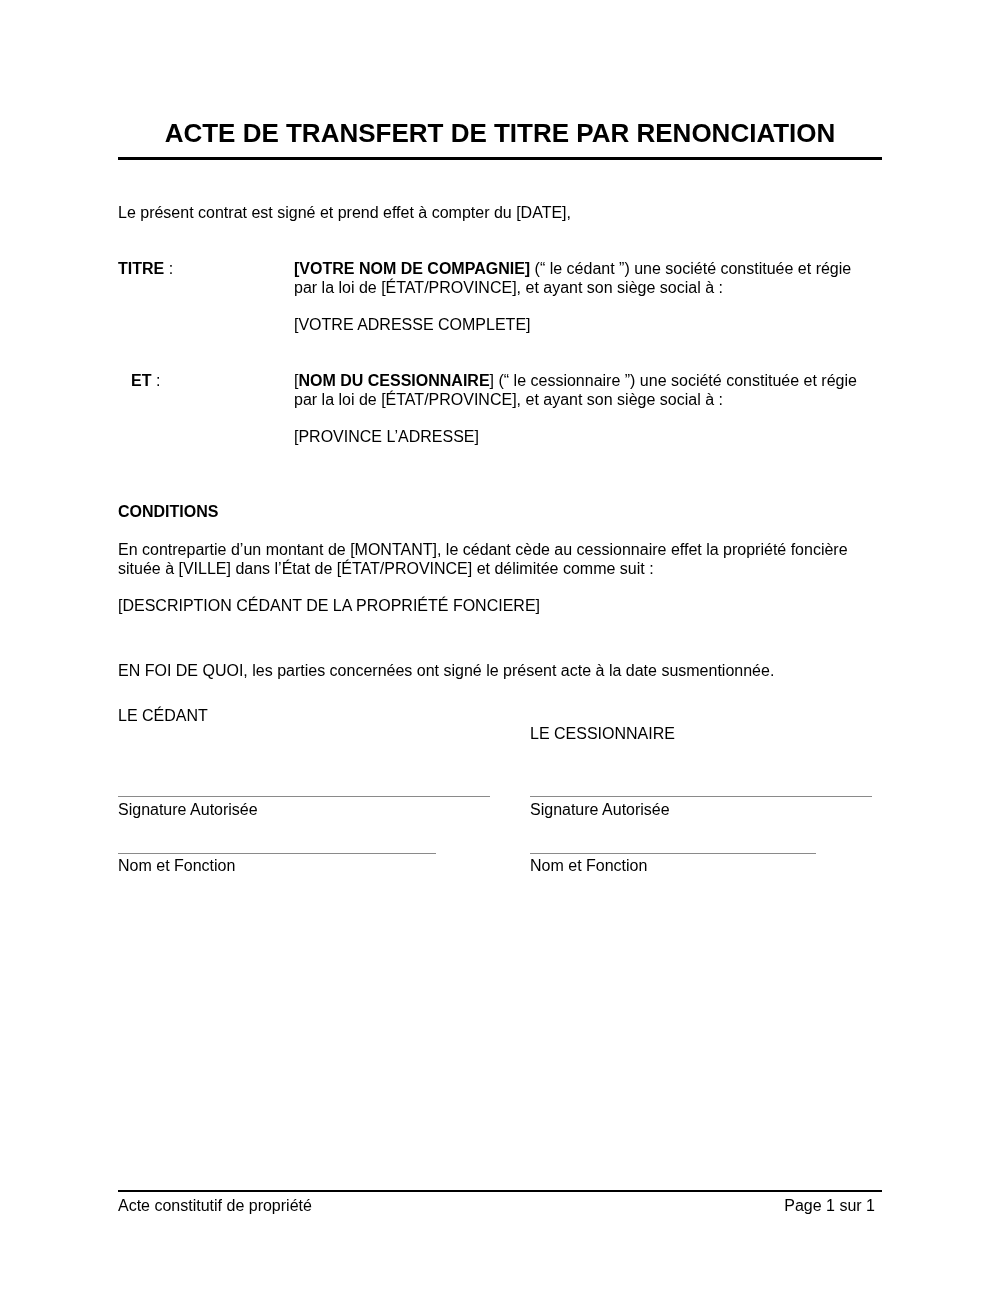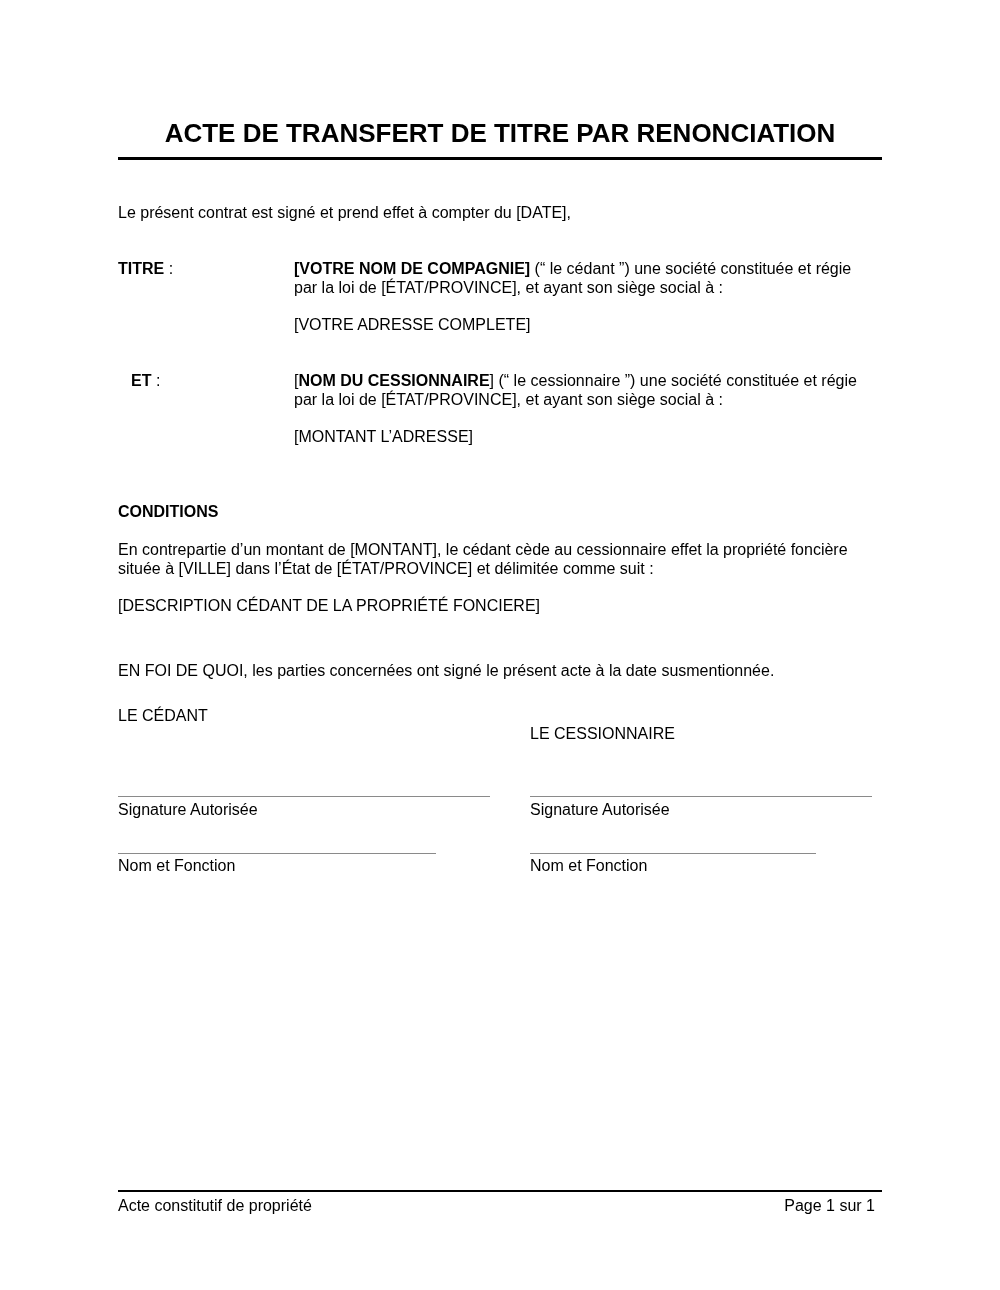--- a/index.html
+++ b/index.html
@@ -32,21 +32,21 @@
   <div class="abs t" style="left:294px; top:278px;">par la loi de [ÉTAT/PROVINCE], et ayant son siège social à :</div>
   <div class="abs t" style="left:294px; top:315px;">[VOTRE ADRESSE COMPLETE]</div>
 
   <div class="abs t" style="left:107px; top:371px;margin-left:24px;">
     <span class="b">ET</span><span> :</span>
   </div>
   <div class="abs t" style="left:294px; top:371px;">
     <span>[</span><span class="b">NOM DU CESSIONNAIRE</span><span>]</span><span> (“ le cessionnaire ”) une société constituée et régie</span>
   </div>
   <div class="abs t" style="left:294px; top:390px;">par la loi de [ÉTAT/PROVINCE], et ayant son siège social à :</div>
-  <div class="abs t" style="left:294px; top:427px;">[MONTANT L’ADRESSE]</div>
+  <div class="abs t" style="left:294px; top:427px;">[PROVINCE L’ADRESSE]</div>
 
   <div class="abs t b" style="left:118px; top:502px;">CONDITIONS</div>
   <div class="abs t" style="left:118px; top:540px;">En contrepartie d’un montant de [MONTANT], le cédant cède au cessionnaire effet la propriété foncière</div>
   <div class="abs t" style="left:118px; top:559px;text-align:right;">située à [VILLE] dans l’État de [ÉTAT/PROVINCE] et délimitée comme suit :</div>
   <div class="abs t" style="left:118px; top:596px;">[DESCRIPTION CÉDANT DE LA PROPRIÉTÉ FONCIERE]</div>
 
   <div class="abs t" style="left:118px; top:661px;">EN FOI DE QUOI, les parties concernées ont signé le présent acte à la date susmentionnée.</div>
 
   <div class="abs t" style="left:118px; top:706px;">LE CÉDANT</div>
   <div class="abs t" style="left:530px; top:706px;margin-top:18px;">LE CESSIONNAIRE</div>

